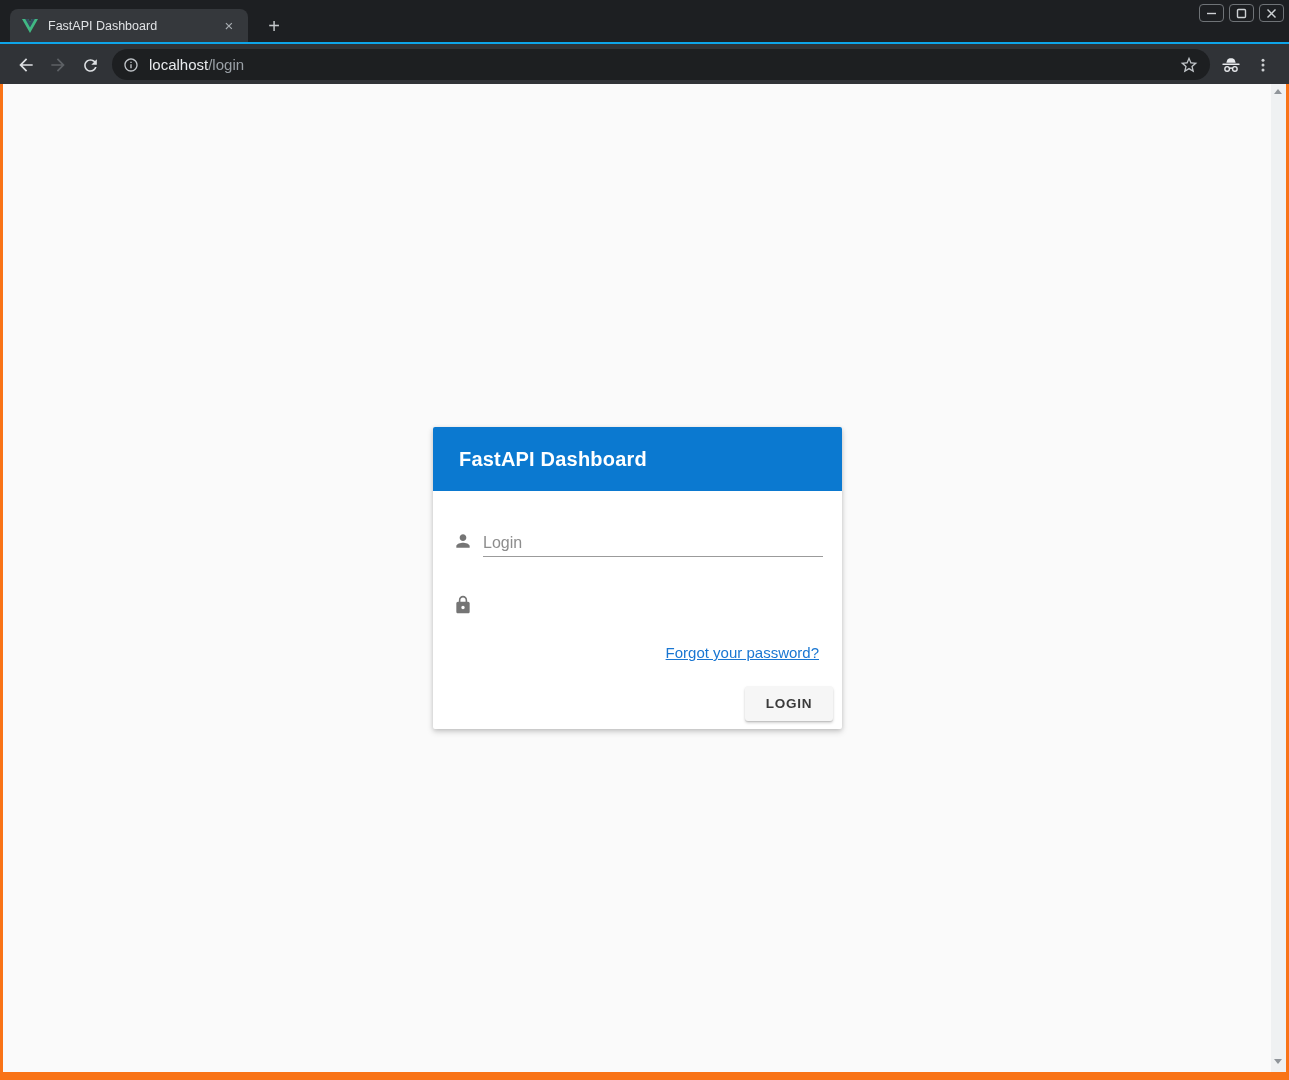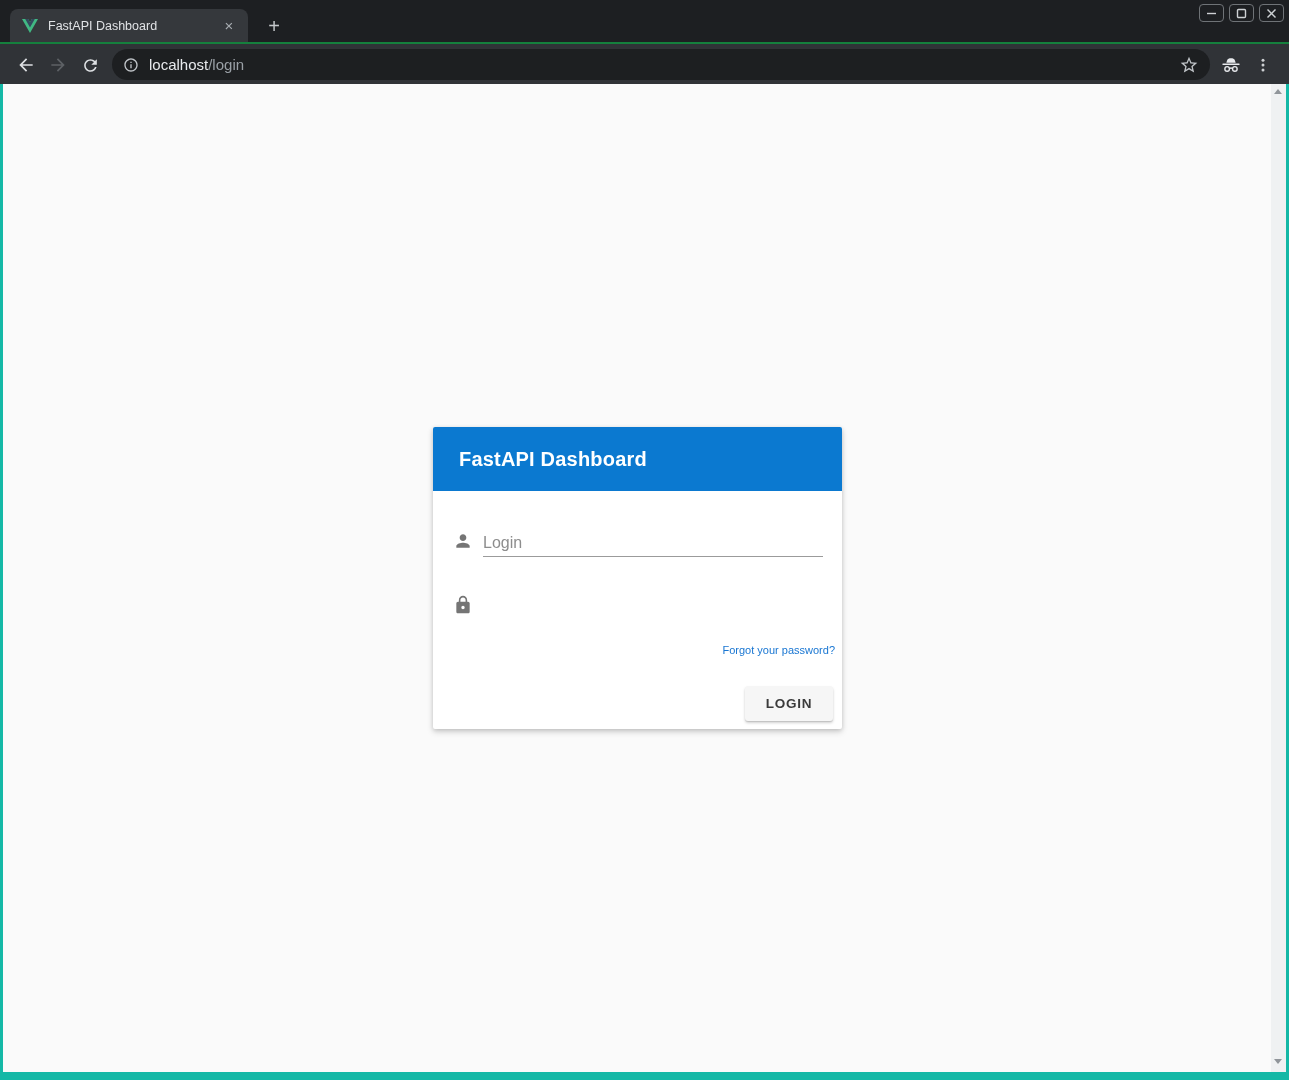--- a/index.html
+++ b/index.html
@@ -4,21 +4,21 @@
 <style>
   * { margin:0; padding:0; box-sizing:border-box; }
   html,body { width:1289px; height:1080px; }
   body {
     font-family:"Liberation Sans", sans-serif;
     background:#141617;
     overflow:hidden;
   }
   #window {
     position:relative; width:1289px; height:1080px;
-    background:#14b8a6;
+    background:#f97316;
   }
 
   
   .titlebar {
     position:absolute; left:0; top:0; width:1289px; height:42px;
     background:#1d1f22;
   }
   .win-controls {
     position:absolute; right:5px; top:4px; display:flex; gap:5px;
   }
@@ -44,21 +44,21 @@
   }
   .new-tab-btn {
     position:absolute; left:261px; top:13px; width:26px; height:26px;
     border-radius:50%; display:flex; align-items:center; justify-content:center;
     color:#c4c7ca; font-size:20px; font-weight:400; line-height:1;
   }
 
   
   .toolbar {
     position:absolute; left:0; top:42px; width:1289px; height:42px;
-    background:#303337; border-top:2px solid #15803d;
+    background:#303337; border-top:2px solid #0ea5e9;
   }
   .nav-icon {
     position:absolute; top:7px; width:28px; height:28px;
     display:flex; align-items:center; justify-content:center; border-radius:50%;
   }
   .urlbar {
     position:absolute; left:112px; top:5px; width:1098px; height:31px;
     background:#1d1f21; border-radius:16px;
     display:flex; align-items:center;
   }
@@ -110,22 +110,22 @@
   .text-field {
     position:absolute; left:50px; width:340px; height:28px;
     border:none; outline:none; background:transparent;
     border-bottom:1px solid #9b9b9b;
     font-family:"Liberation Sans", sans-serif; font-size:16px; color:#333;
   }
   .text-field::placeholder { color:#8d8d8d; opacity:1; }
   .field-login { top:38px; }
   .field-password { top:103px; }
   .forgot-link {
-    position:absolute; right:7px; top:153px;
-    font-size:11px; cursor:pointer;
+    position:absolute; right:23px; top:153px;
+    font-size:15px; text-decoration:underline; cursor:pointer;
   }
   .login-btn {
     position:absolute; left:312px; top:195px; width:88px; height:35px;
     background:#f6f6f6; border:none; border-radius:3px;
     box-shadow:0 2px 3px rgba(0,0,0,0.18), 0 1px 1px rgba(0,0,0,0.10);
     font-family:"Liberation Sans", sans-serif;
     font-size:13.5px; font-weight:700; letter-spacing:0.8px; color:#3b3b3b;
     cursor:pointer;
   }
 

